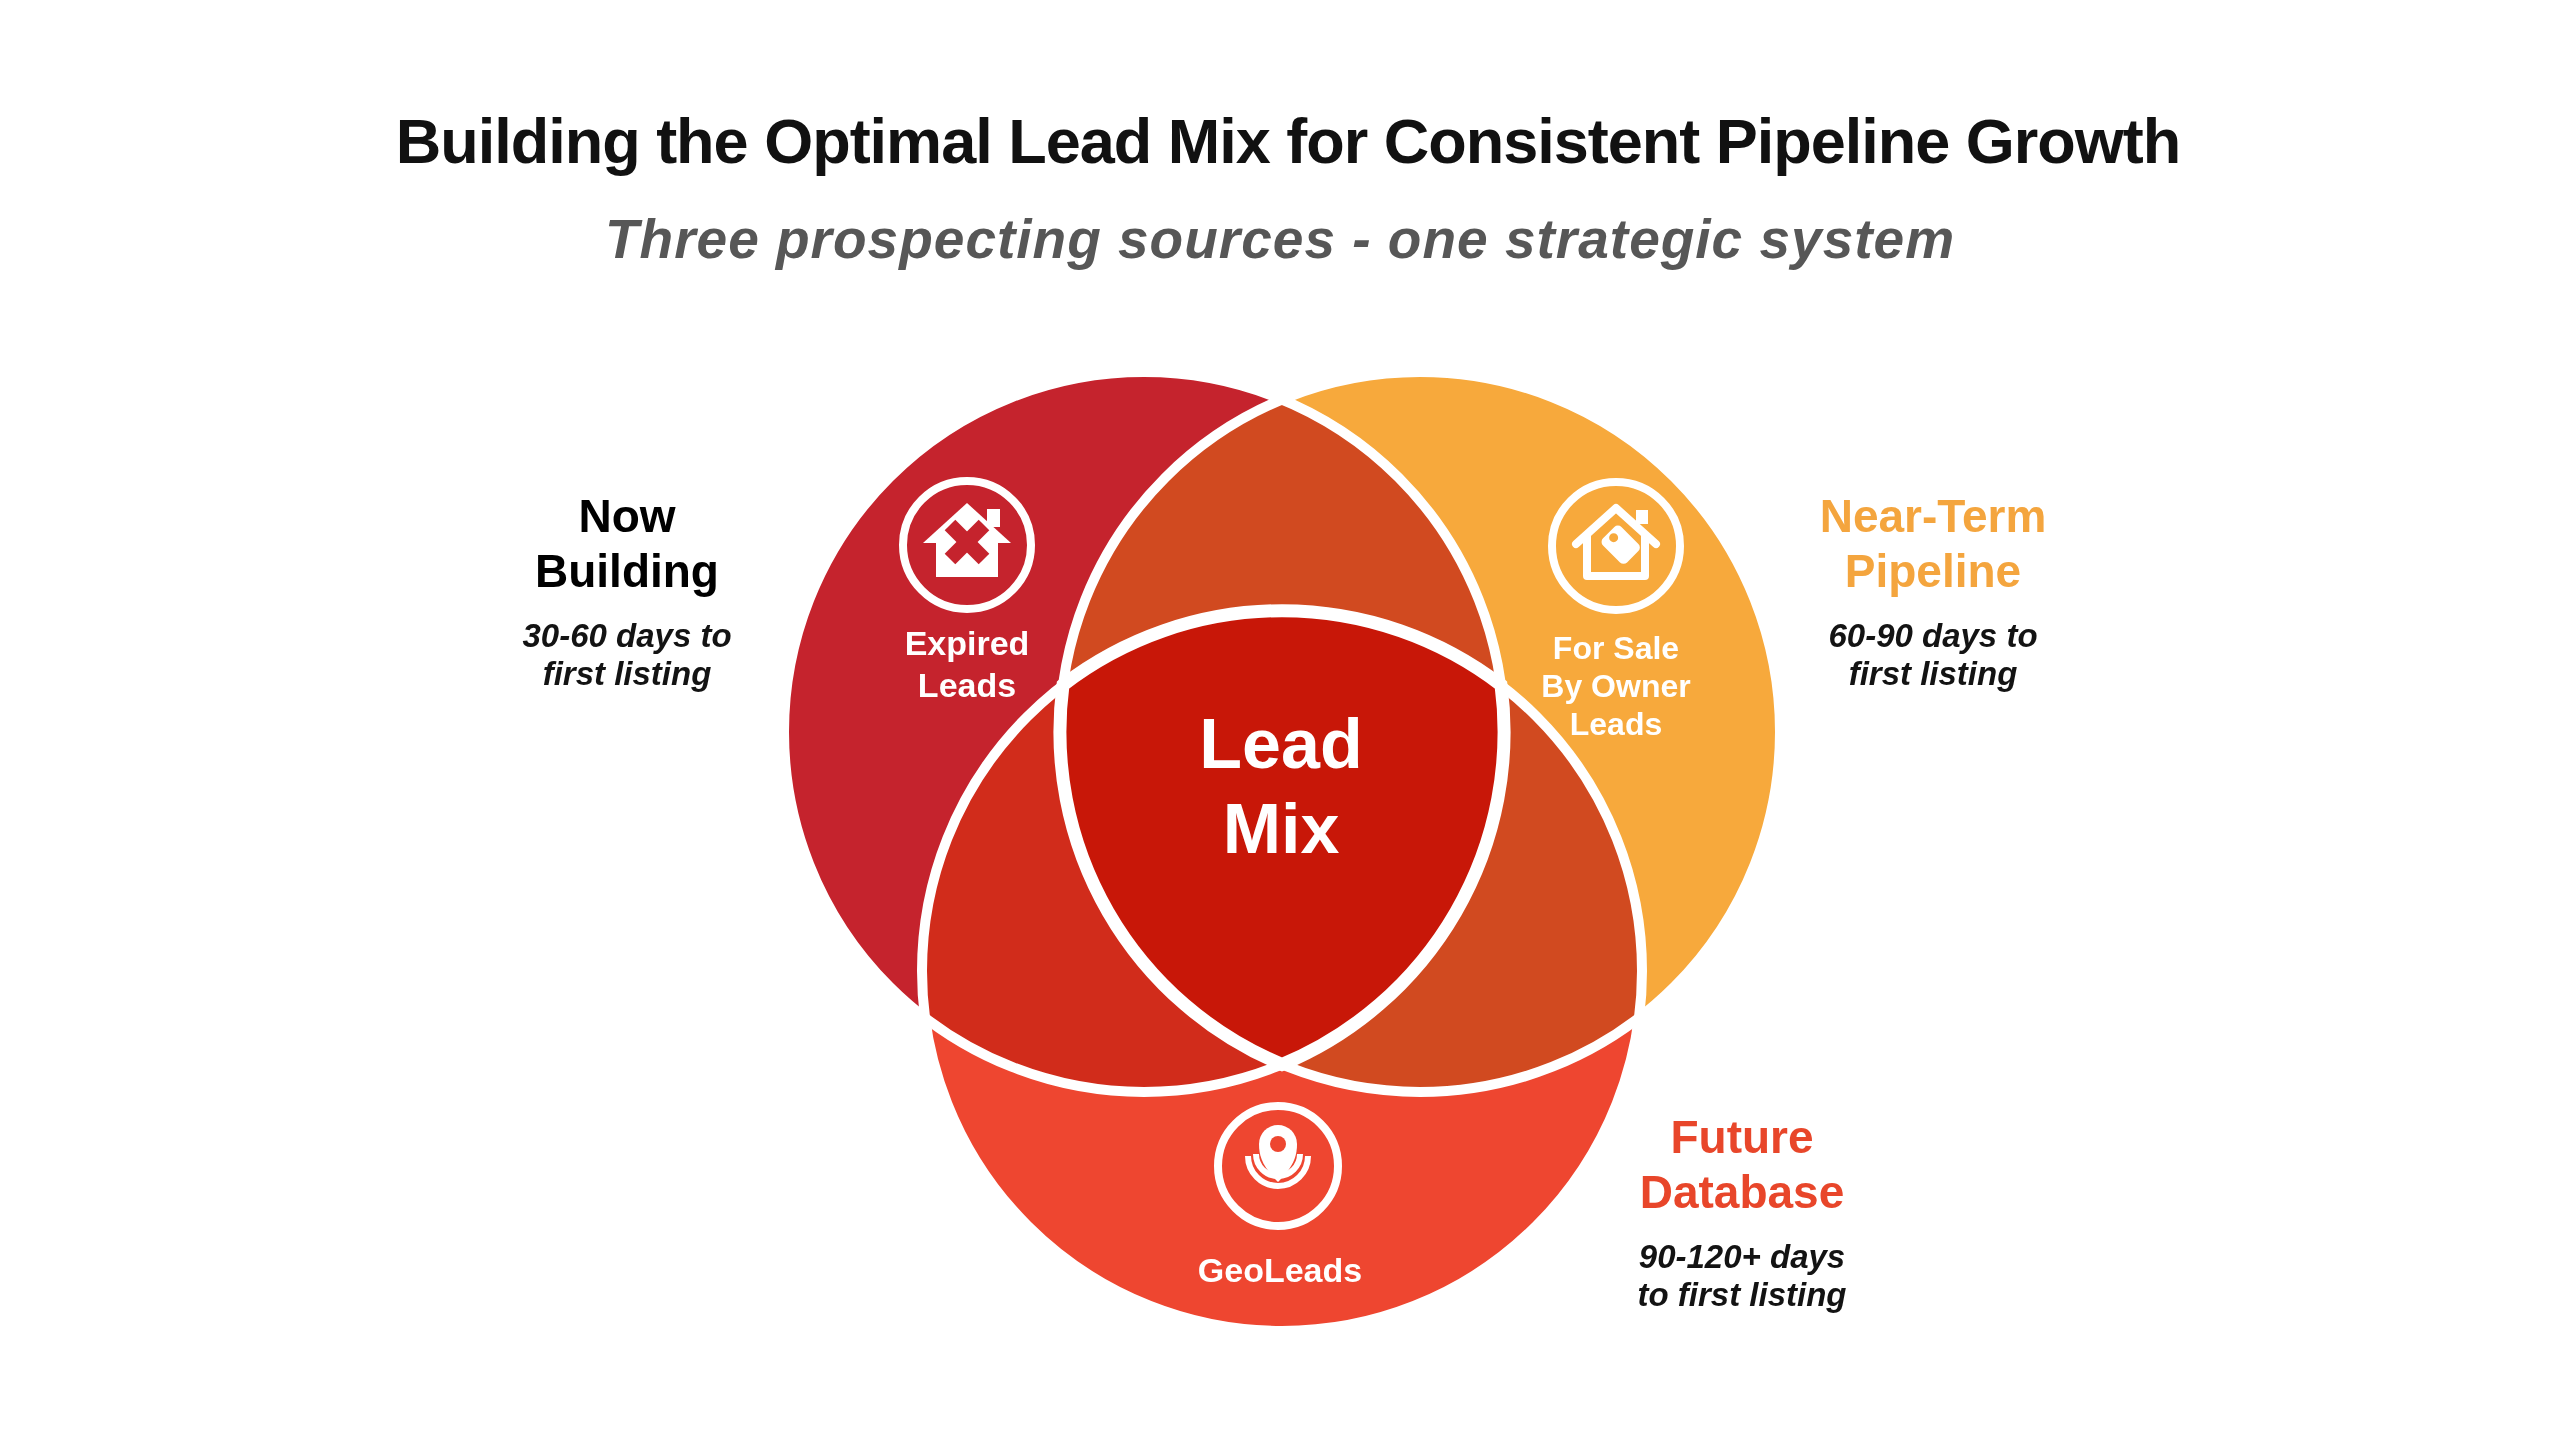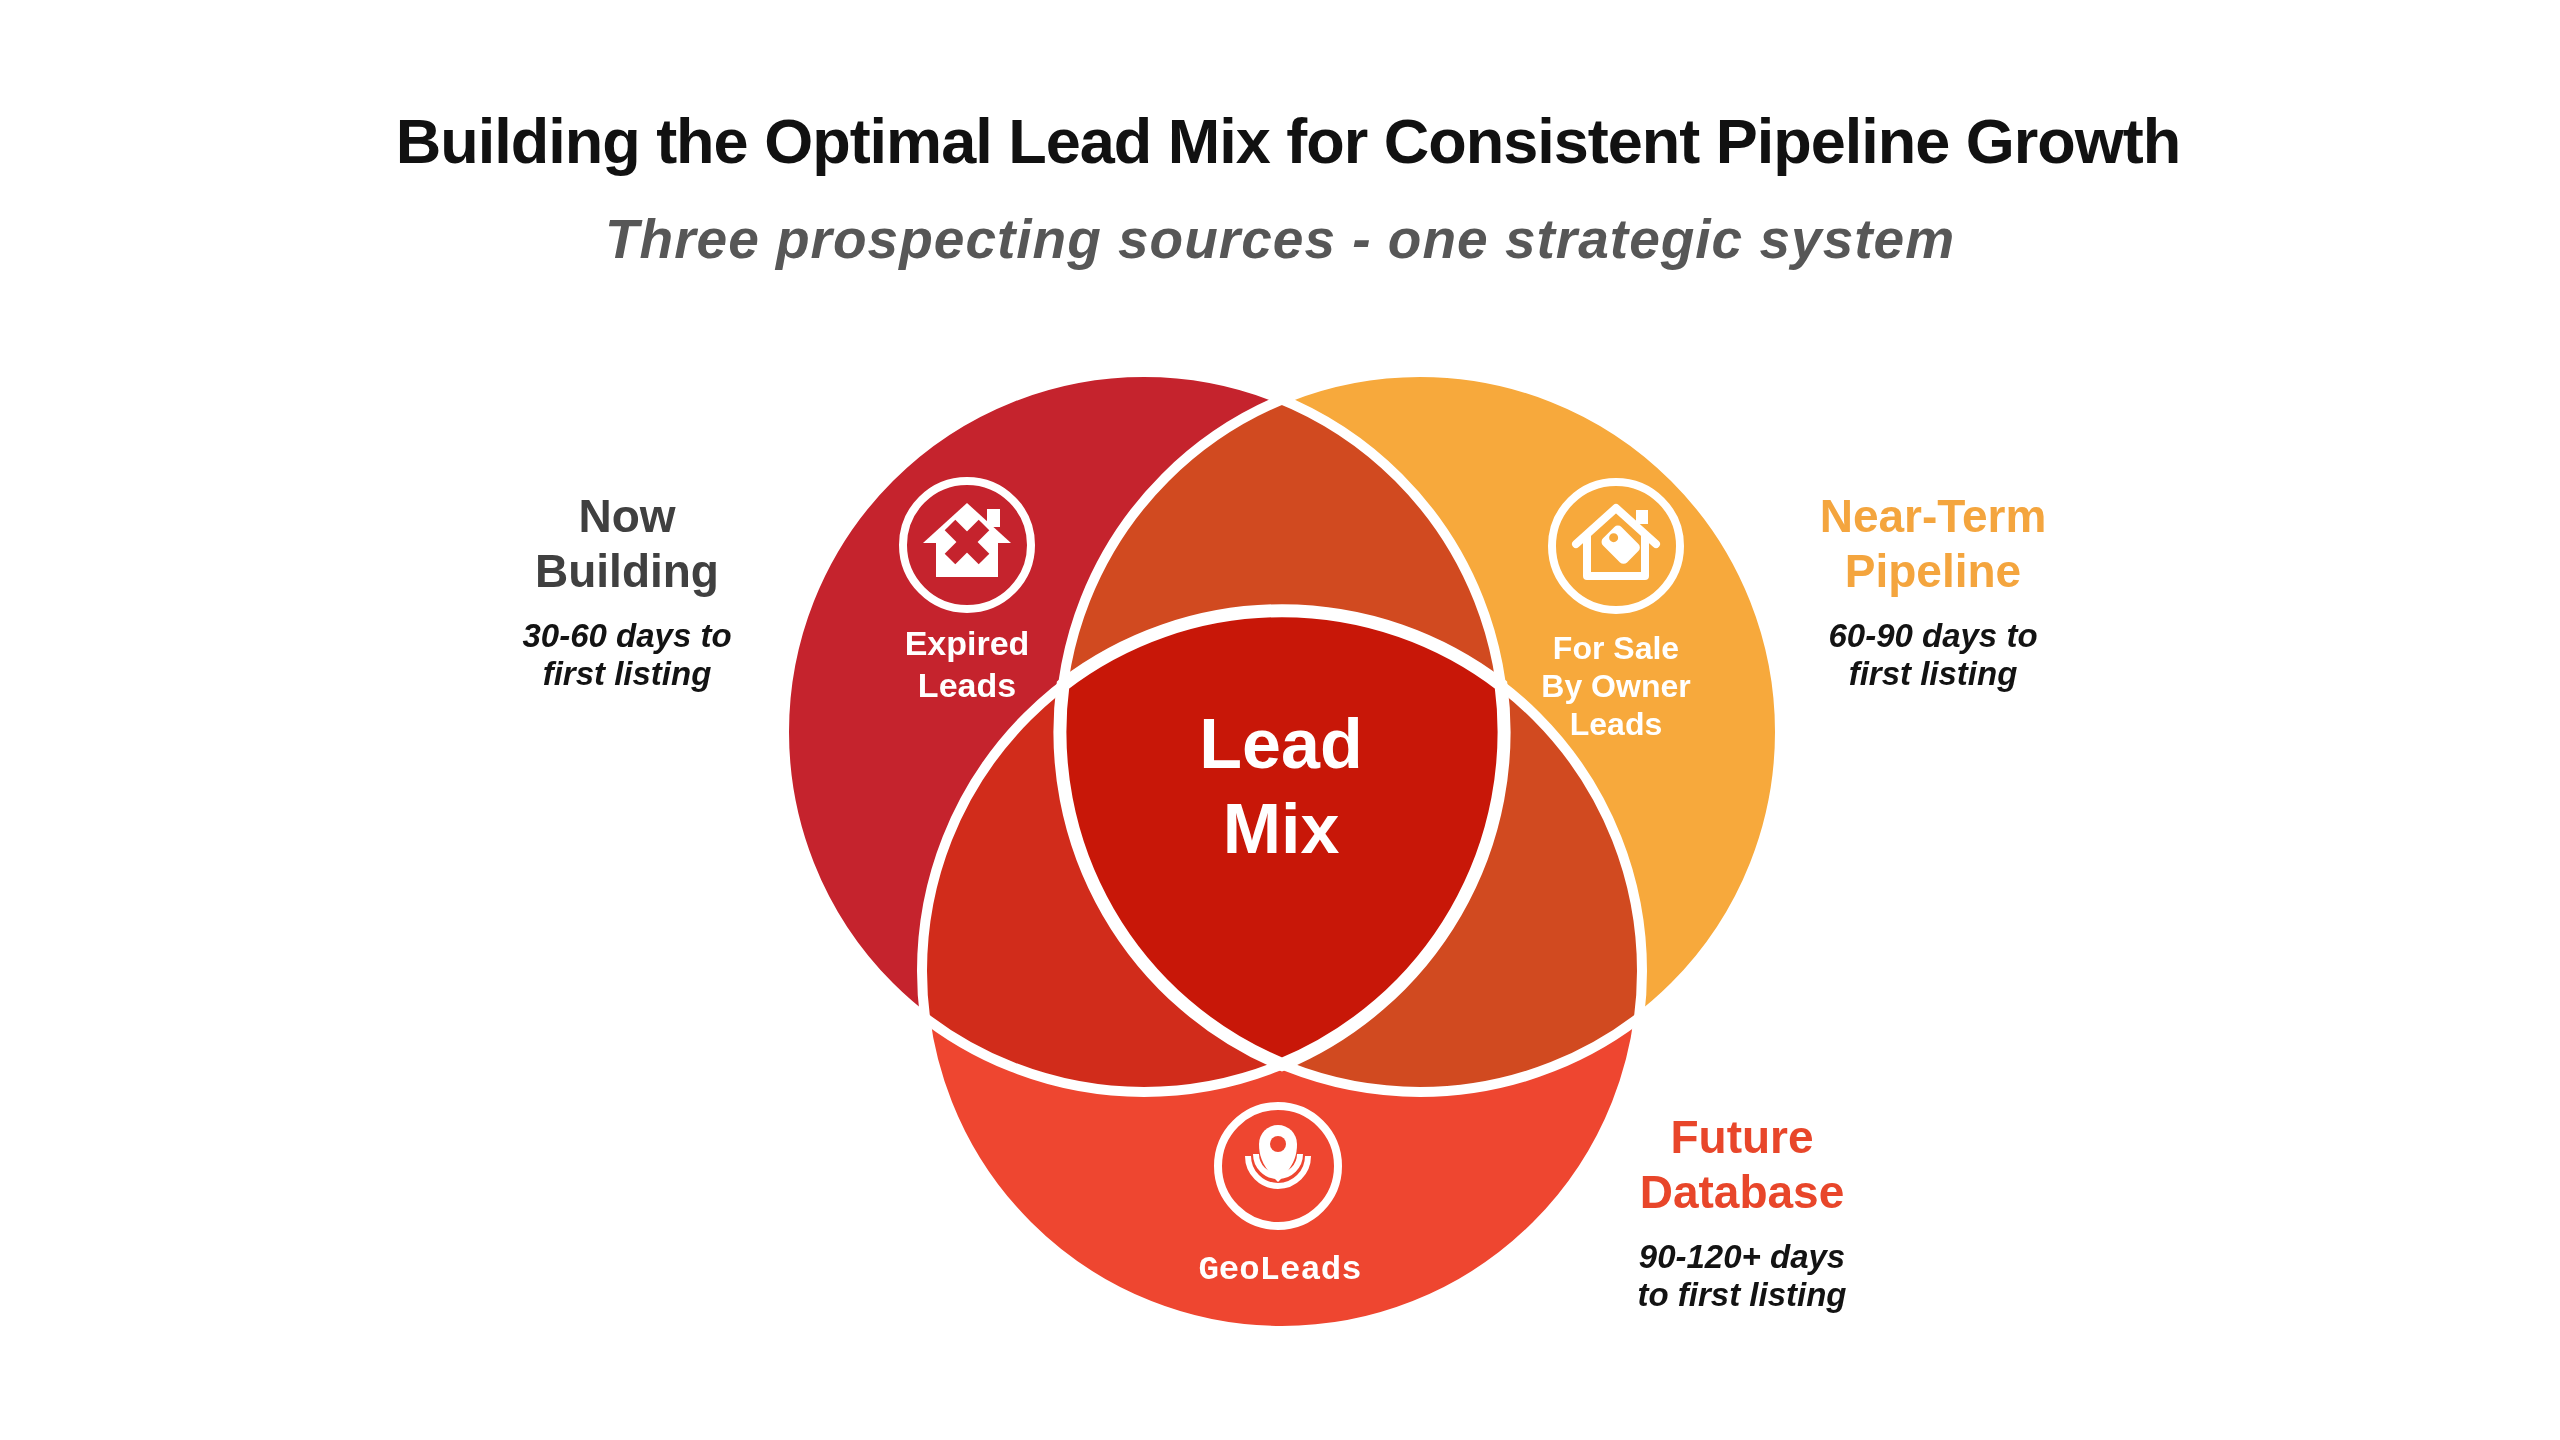--- a/index.html
+++ b/index.html
@@ -109,31 +109,31 @@
     <div>Expired</div>
     <div>Leads</div>
   </div>
 
   <div class="overlay circle-label fsbo-label" style="left:1616px;top:629px;">
     <div>For Sale</div>
     <div>By Owner</div>
     <div>Leads</div>
   </div>
 
-  <div class="overlay circle-label" style="left:1280px;top:1249px;font-family:Liberation Mono, monospace;">
+  <div class="overlay circle-label" style="left:1280px;top:1249px;">
     <div>GeoLeads</div>
   </div>
 
   <div class="overlay center-label" style="left:1281px;top:702px;">
     <div>Lead</div>
     <div>Mix</div>
   </div>
 
   <div class="overlay" style="left:627px;top:489px;">
-    <div class="anno-heading" style="color: #404040;">
+    <div class="anno-heading" style="color: #000000;">
       <div>Now</div>
       <div>Building</div>
     </div>
     <div class="anno-detail">
       <div>30-60 days to</div>
       <div>first listing</div>
     </div>
   </div>
 
   <div class="overlay" style="left:1933px;top:489px;">

